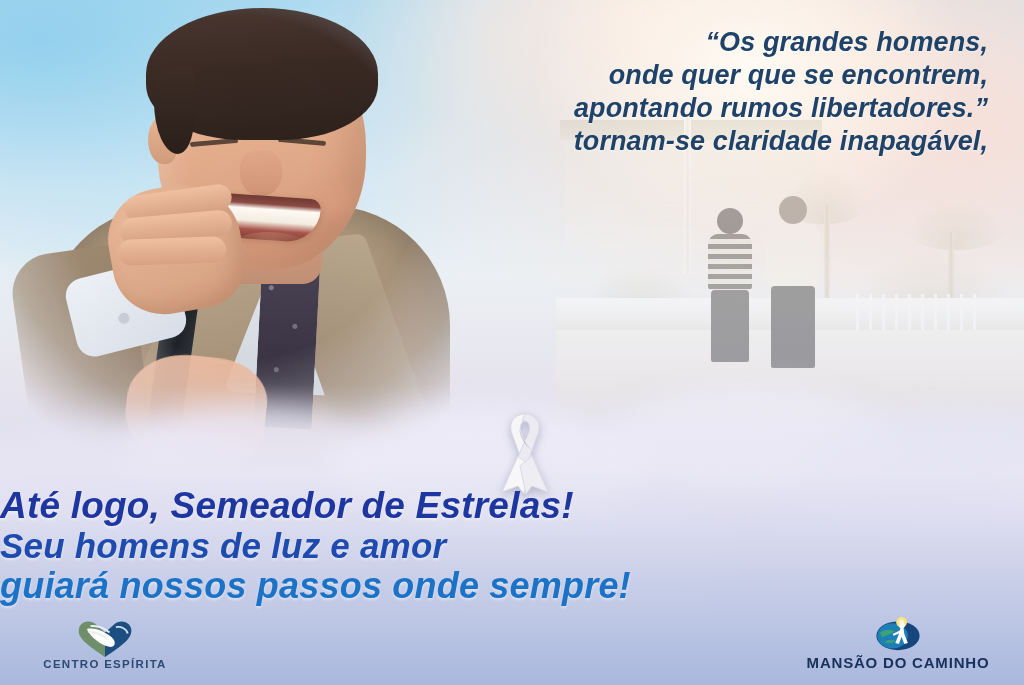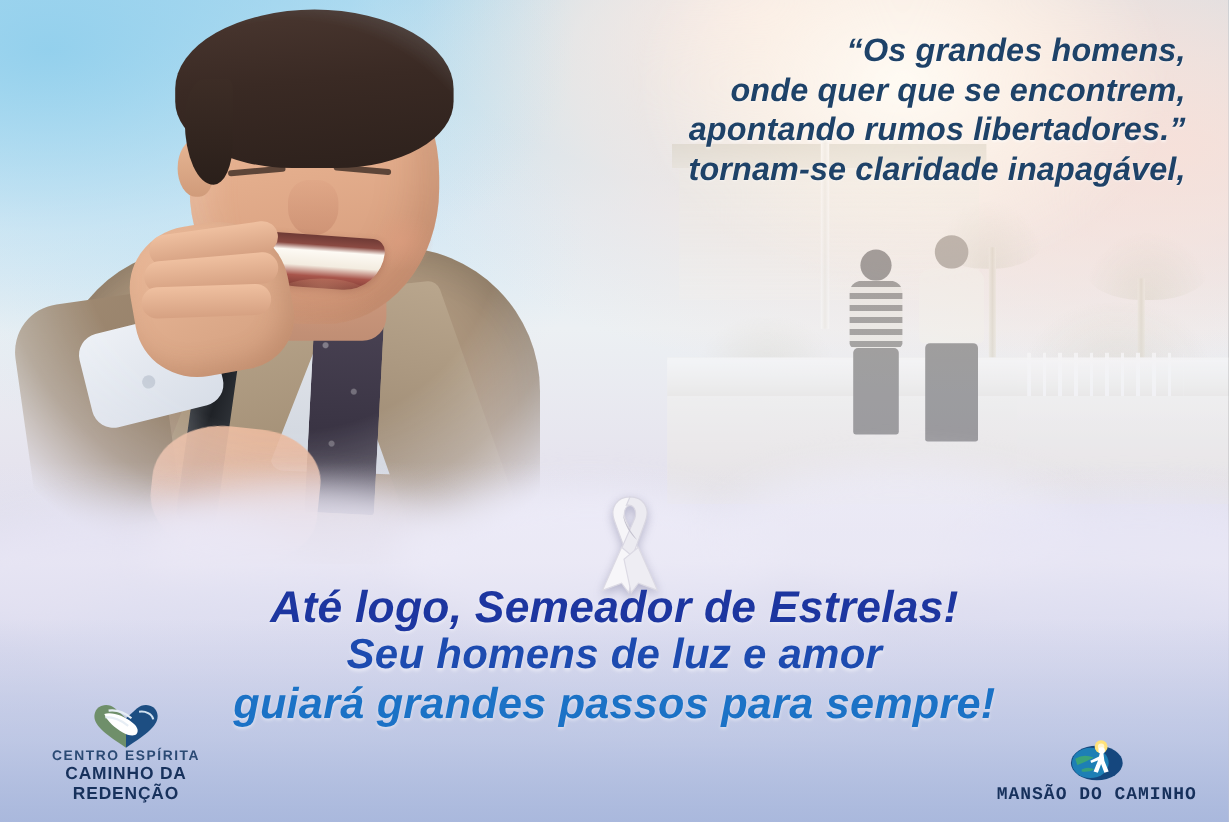--- a/index.html
+++ b/index.html
@@ -5,21 +5,21 @@
 <style>
   html,body{margin:0;padding:0;background:#222;}
   body{
     font-family:"Liberation Sans", sans-serif;
     display:flex;align-items:flex-start;justify-content:flex-start;
   }
   .poster{
     position:relative;
     width:1024px;height:685px;
     overflow:hidden;
-    background:#ffffff;
+    background:#fde047;
     user-select:none;
   }
 
   
   .sky-base{
     position:absolute;inset:0;
     background:
       linear-gradient(180deg,
         #a9d8ef 0%,
         #bfe2f2 12%,
@@ -307,36 +307,36 @@
   }
 
   
   .ribbon{
     position:absolute;left:488px;top:410px;width:74px;height:86px;
     filter:drop-shadow(0 3px 4px rgba(90,90,130,.35));
   }
 
   
   .headline{
-    position:absolute;left:0;right:0;top:486px;text-align:center;
+    position:absolute;left:0;right:0;top:486px;text-align:left;
   }
   .headline .hl{
     font-style:italic;font-weight:bold;
     letter-spacing:.2px;
     line-height:40px;
     text-shadow:0 2px 3px rgba(255,255,255,.45);
   }
   .headline .hl1{font-size:37px;color:#1d36a0;}
   .headline .hl2{font-size:35px;color:#1d4bb0;}
   .headline .hl3{font-size:36px;color:#1b72c6;}
 
   
   .logo{position:absolute;bottom:14px;text-align:center;}
   .logo.left{left:10px;width:190px;}
-  .logo.right{right:10px;width:200px;font-family:Liberation Mono, monospace;}
+  .logo.right{right:26px;width:200px;}
   .logo .mark{height:40px;display:flex;align-items:center;justify-content:center;}
   .logo .l1{
     font-size:11.5px;font-weight:bold;color:#2b4a74;letter-spacing:1.3px;line-height:13px;
   }
   .logo .l2{
     font-size:14.5px;font-weight:bold;color:#17315c;letter-spacing:.7px;line-height:17px;
   }
   .logo .single{
     font-size:15px;font-weight:bold;color:#17315c;letter-spacing:.8px;
   }
@@ -435,36 +435,35 @@
       <path d="M37 4 C48 4 54 13 50 24 L36 62 L26 56 L41 22 C43 15 40 10 34 11 Z" fill="#ecebf1" stroke="#d9d7e2" stroke-width="1"></path>
       <path d="M30 46 L14 82 L30 76 L36 84 L42 56 Z" fill="#f7f6f9" stroke="#dcdae4" stroke-width="1"></path>
       <path d="M44 46 L60 82 L44 76 L38 84 L32 56 Z" fill="#eeedf3" stroke="#dcdae4" stroke-width="1"></path>
       <path d="M31 18 C33 26 38 34 43 40 C38 36 32 28 31 18 Z" fill="#b9b7c6" opacity=".8"></path>
     </svg>
   </div>
 
   <div class="headline">
     <div class="hl hl1">Até logo, Semeador de Estrelas!</div>
     <div class="hl hl2">Seu homens de luz e amor</div>
-    <div class="hl hl3">guiará grandes passos para sempre!</div>
+    <div class="hl hl3">guiará nossos passos onde sempre!</div>
   </div>
 
   <div class="logo left">
     <div class="mark">
       <svg viewBox="0 0 64 44" width="58" height="40" aria-hidden="true">
         <path d="M32 43 C12 30 2 22 3 13 C4 4 15 1 22 7 L32 16 Z" fill="#6f8f6a"></path>
         <path d="M32 43 C52 30 62 22 61 13 C60 4 49 1 42 7 L32 16 Z" fill="#1d4e82"></path>
         <path d="M12 12 C20 10 30 14 38 20 C42 23 44 27 42 30 C40 33 34 32 29 29 C22 25 15 19 12 12 Z" fill="#ffffff"></path>
         <path d="M16 9 C23 8 31 11 37 16" stroke="#e7eef5" stroke-width="2" fill="none"></path>
         <path d="M13 15 C20 15 28 18 34 23" stroke="#e7eef5" stroke-width="2" fill="none"></path>
         <path d="M44 10 C50 9 56 12 57 17" stroke="#cfe0ef" stroke-width="2" fill="none"></path>
       </svg>
     </div>
     <div class="l1">CENTRO ESPÍRITA</div>
-    <div class="l2">CAMINHO DA REDENÇÃO</div>
   </div>
 
   <div class="logo right">
     <div class="mark">
       <svg viewBox="0 0 60 44" width="54" height="40" aria-hidden="true">
         <ellipse cx="30" cy="24" rx="24" ry="16" fill="#15477e"></ellipse>
         <ellipse cx="24" cy="24" rx="17" ry="14" fill="#1d7fb5"></ellipse>
         <path d="M10 20 Q18 15 27 19 Q20 23 12 26 Z" fill="#3fa96d" opacity=".85"></path>
         <path d="M16 30 Q22 27 28 30 Q22 33 16 32 Z" fill="#3fa96d" opacity=".8"></path>
         <circle cx="34" cy="9" r="6" fill="#ffe27a"></circle>

